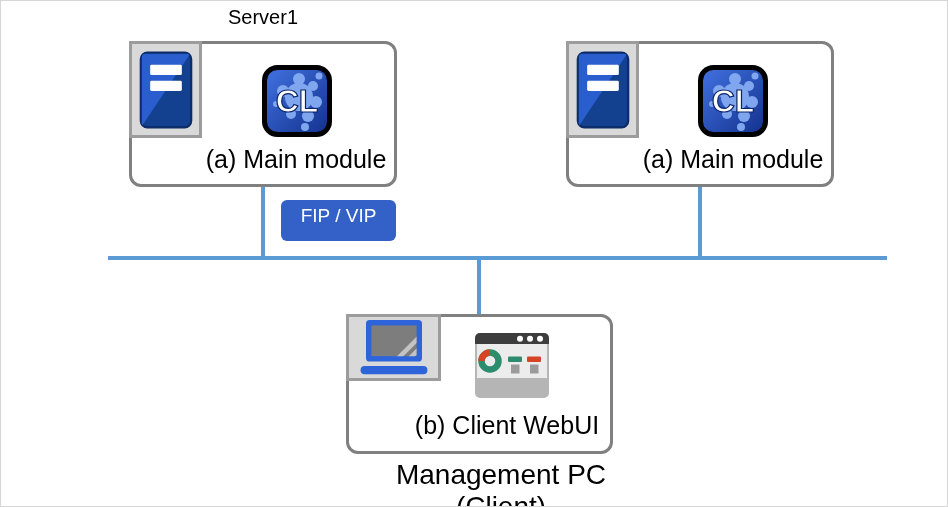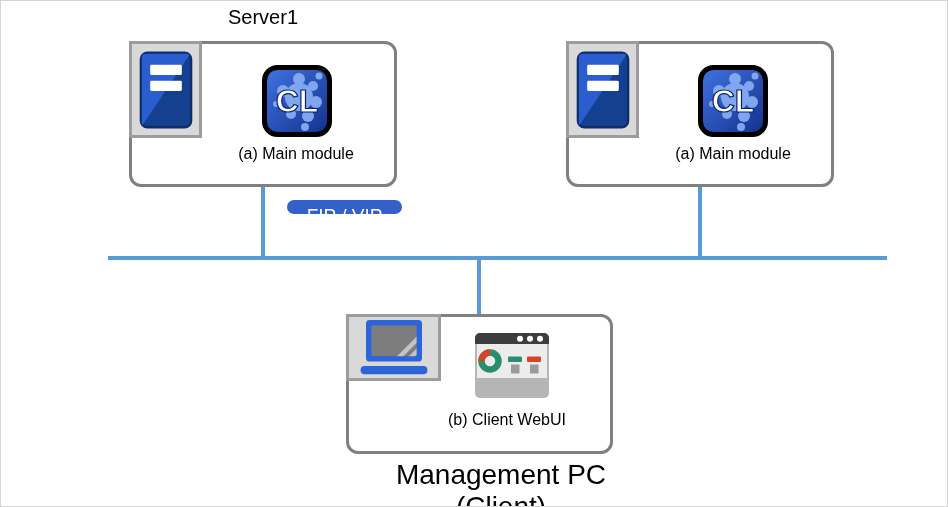--- a/index.html
+++ b/index.html
@@ -1,21 +1,21 @@
 <!DOCTYPE html>
 <html><head>
 <meta charset="utf-8">
 <style>
   html,body{margin:0;padding:0;background:#ffffff;font-family:"Liberation Sans",sans-serif;}
   .canvas{position:relative;width:948px;height:507px;background:#ffffff;border:1px solid #d6d6d6;box-sizing:border-box;overflow:hidden;padding-left:16px;}
   .abs{position:absolute;}
   .title{font-size:20px;color:#000;text-align:center;z-index:5;}
   .node-box{background:#ffffff;border:3px solid #808080;border-radius:12px;box-sizing:border-box;z-index:2;}
   .icon-square{background:#d9d9d9;border:3px solid #9c9c9c;box-sizing:border-box;z-index:3;display:flex;align-items:center;justify-content:center;}
-  .module-label{font-size:16px;color:#000;text-align:center;z-index:4;}
+  .module-label{font-size:25px;color:#000;text-align:center;z-index:4;}
   .net-line{background:#5B9BD5;z-index:1;}
   .badge{background:#3361C8;border-radius:6px;color:#ffffff;font-size:19px;text-align:center;line-height:31px;z-index:4;}
   .cl-icon{z-index:4;}
   .caption{font-size:28px;color:#000;text-align:center;z-index:5;}
   svg{display:block;}
 </style>
 </head>
 <body>
 
 <div class="canvas">
@@ -61,21 +61,21 @@
         <circle cx="22" cy="27" r="6"></circle>
           <circle cx="44" cy="63" r="4"></circle>
           <circle cx="58" cy="12" r="3.5"></circle>
           <circle cx="15" cy="40" r="3"></circle>
       </g>
       <text x="36" y="48" text-anchor="middle" font-family="Liberation Sans, sans-serif" font-weight="bold" font-size="32" fill="#ffffff" stroke="#0a2468" stroke-width="1.2">CL</text>
     </svg>
   </div>
   <div class="abs module-label" style="left:200px;top:144px;width:190px;">(a) Main module</div>
 
-  <div class="abs badge" style="left:286px;top:199px;width:115px;height:14px;border-radius:14px;">FIP / VIP</div>
+  <div class="abs badge" style="left:280px;top:199px;width:115px;height:41px;">FIP / VIP</div>
 
   <div class="abs node-box" style="left:565px;top:40px;width:268px;height:146px;"></div>
   <div class="abs icon-square" style="left:565px;top:40px;width:73px;height:97px;">
     <span>
       <svg width="54" height="80" viewBox="0 0 58 84">
         <defs>
             <clipPath id="twr2">
               <rect x="2" y="2" width="54" height="80" rx="7"></rect>
             </clipPath>
           </defs>

